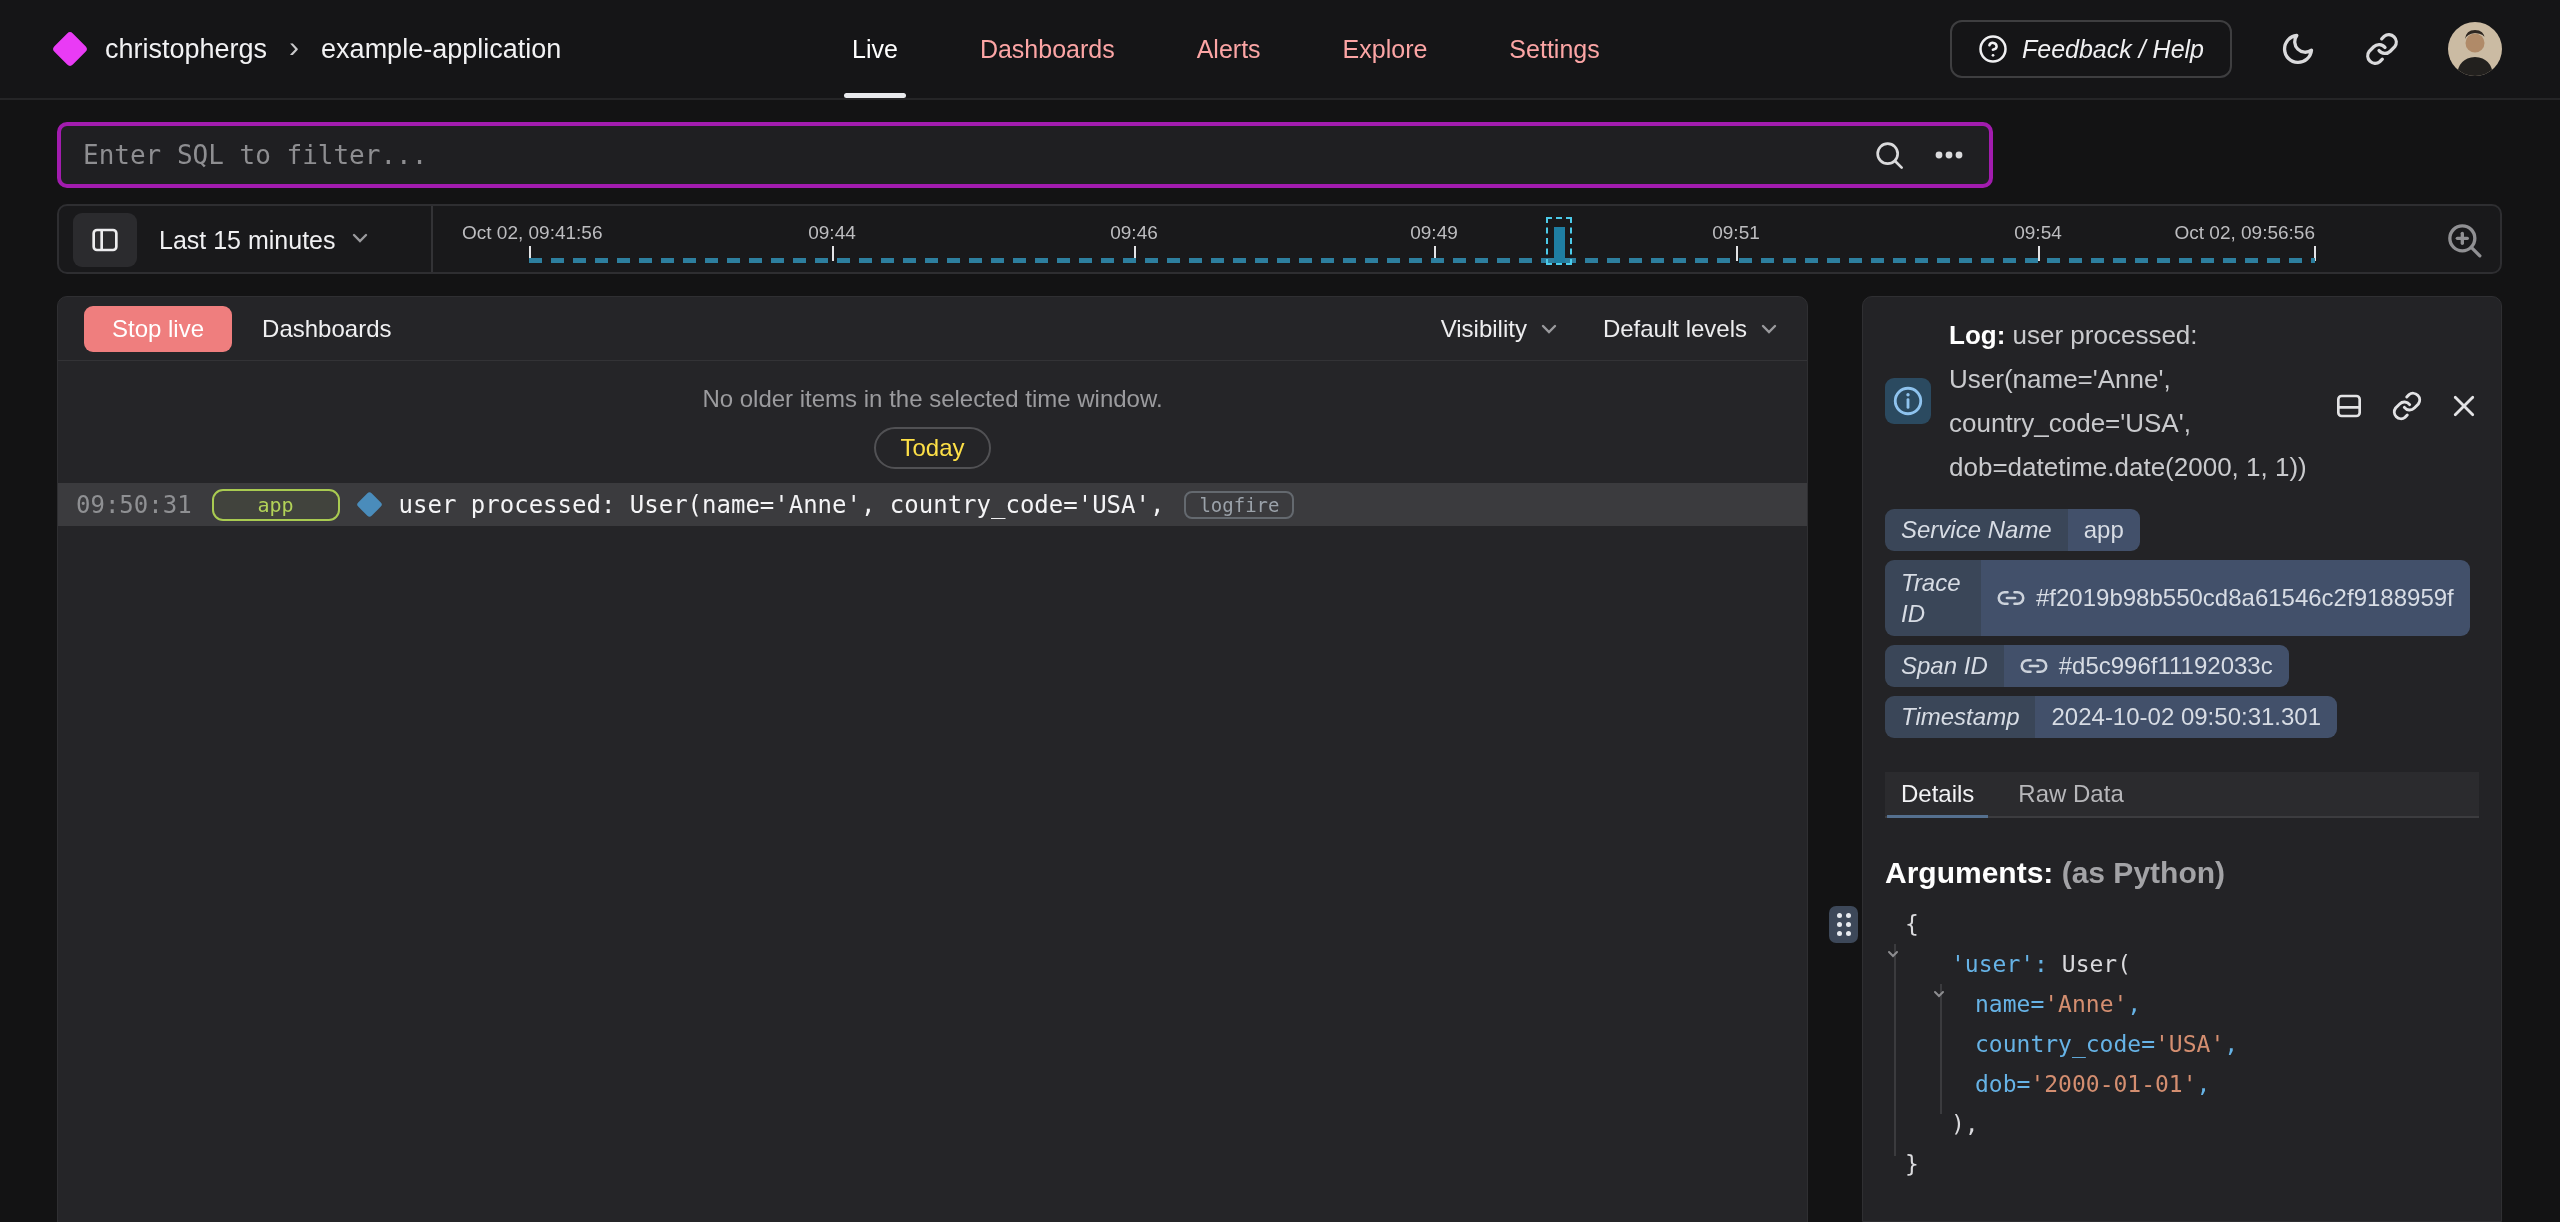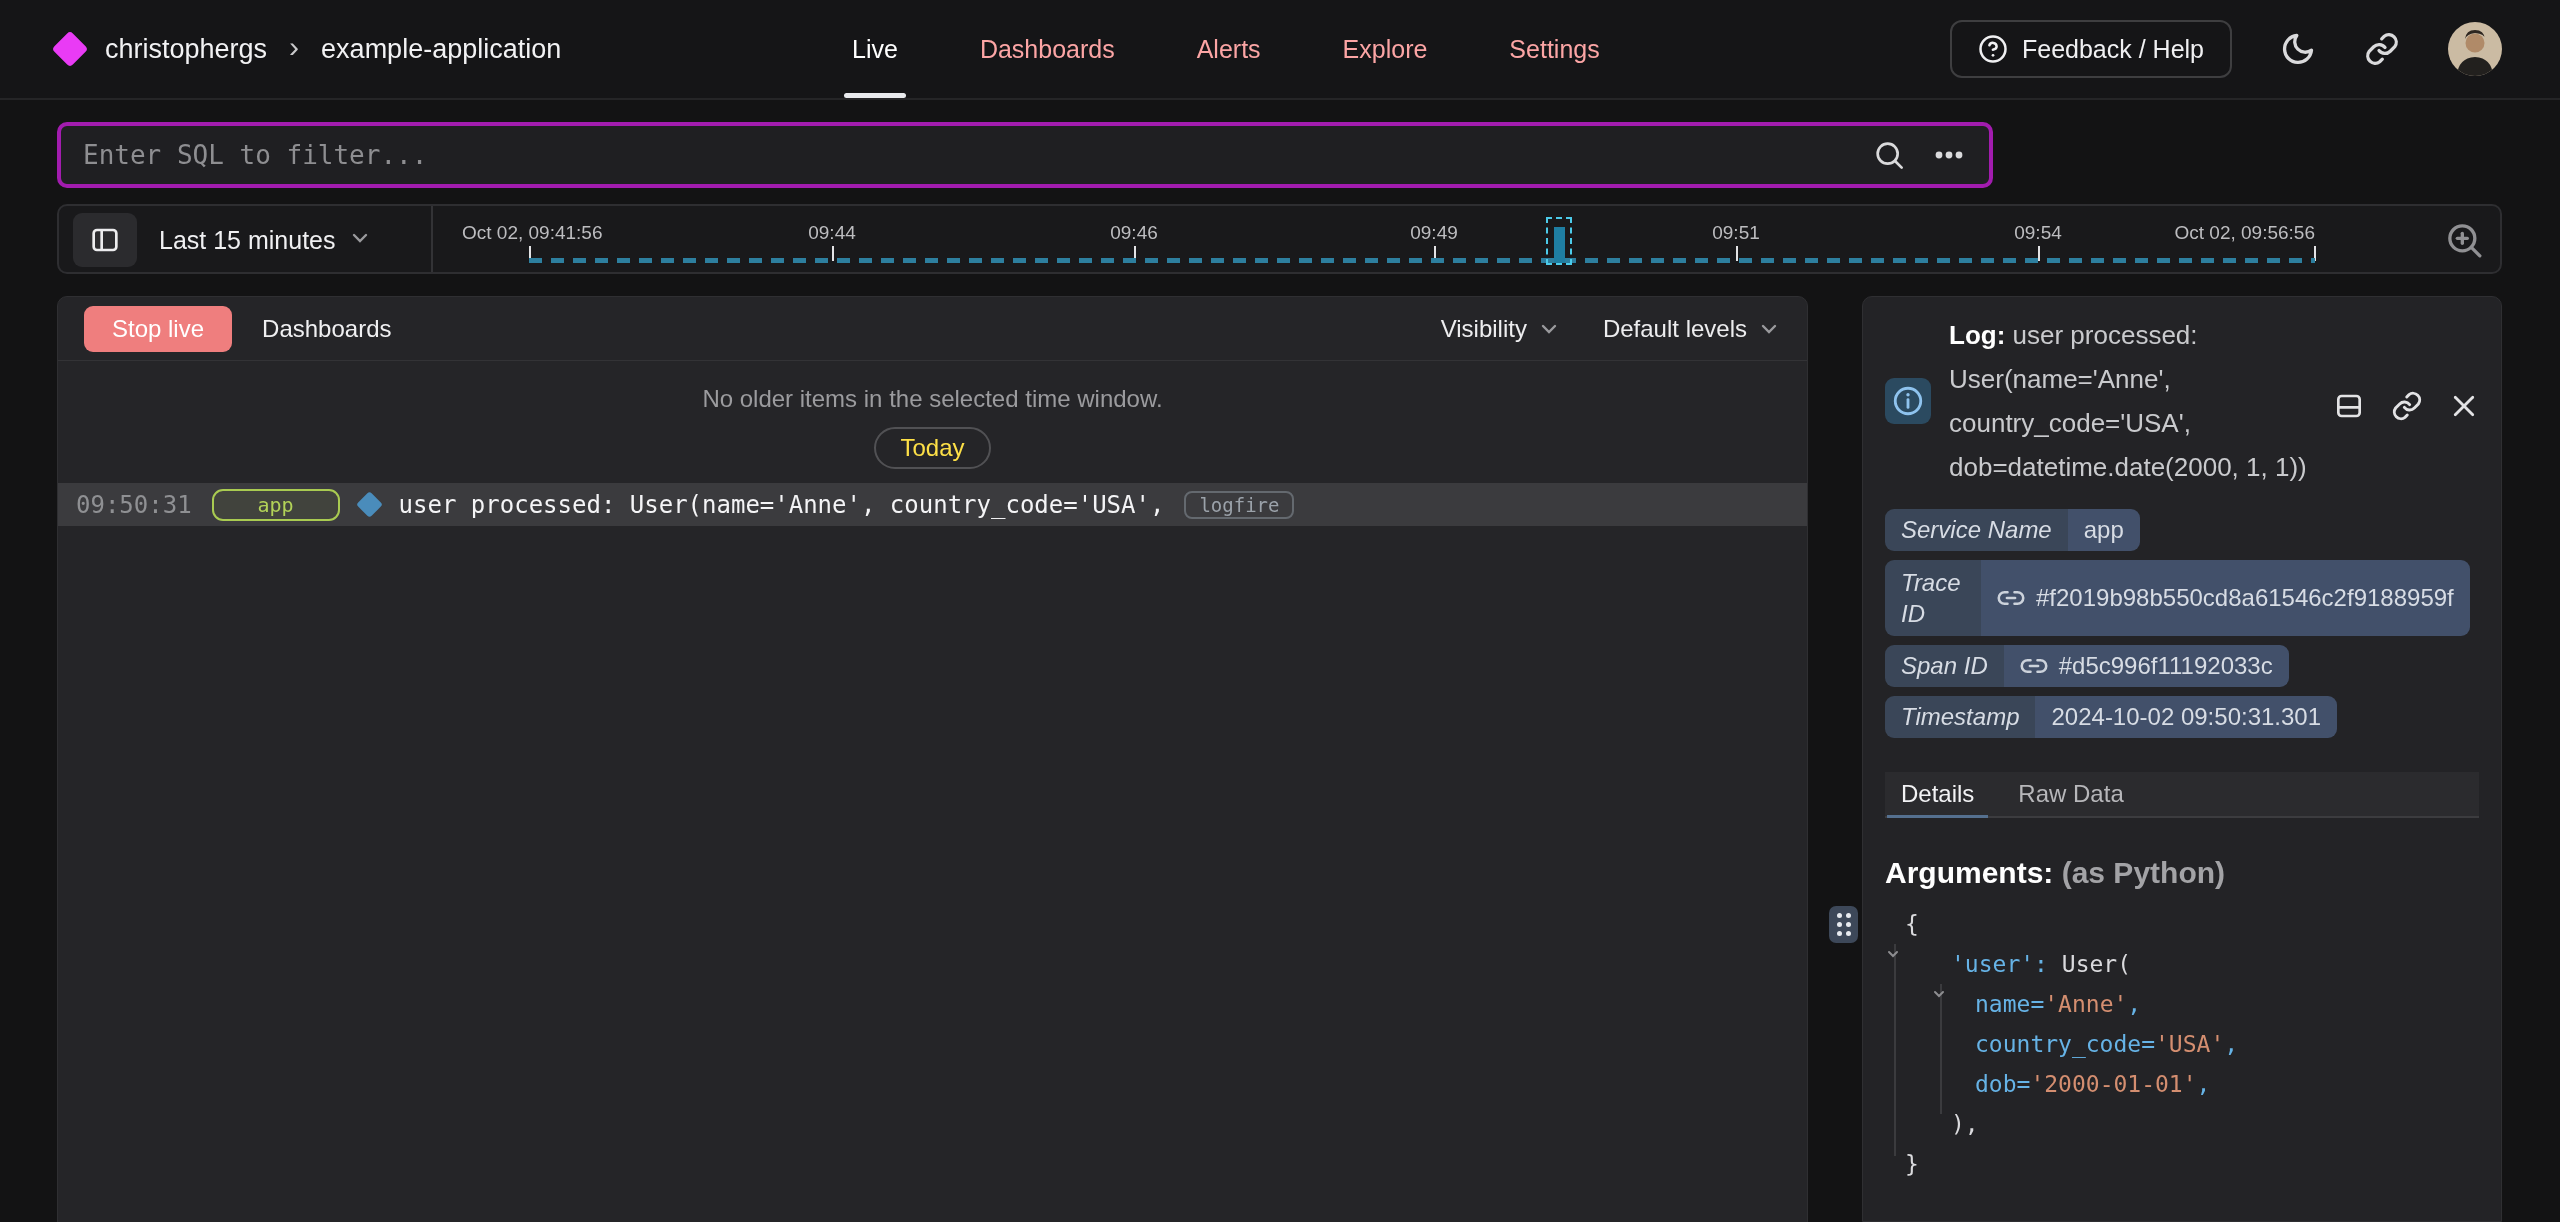--- a/index.html
+++ b/index.html
@@ -23,21 +23,21 @@
   .crumb { color:#f2f2f4; font-weight:500; cursor:pointer; }
   .crumb-sep { color:#c9c9cb; font-size:30px; line-height:1; margin-top:-4px; }
   .tabs { position:absolute; left:852px; top:0; height:100%; display:flex; gap:82px; }
   .tab { position:relative; display:flex; align-items:center; height:100%; font-size:25px; color:#fca5a5; cursor:pointer; }
   .tab.active { color:#ffffff; font-weight:500; }
   .tab.active::after { content:""; position:absolute; left:-8px; right:-8px; bottom:0; height:5px; background:#e9eaee; border-radius:3px; }
   .nav-right { position:absolute; right:58px; top:0; height:100%; display:flex; align-items:center; gap:48px; }
   .feedback-btn {
     display:flex; align-items:center; gap:14px; height:58px; padding:8px 26px;
     border:2px solid #3e3e40; border-radius:12px; background:transparent;
-    color:#f0f0f2; font-size:25px; cursor:pointer; font-family:inherit;
+    color:#f0f0f2; font-size:25px; cursor:pointer; font-family:inherit;font-style:italic;
   }
   .icon-btn { background:none; border:none; color:#dadadc; cursor:pointer; padding:0; }
   .avatar { width:54px; height:54px; border-radius:50%; overflow:hidden; cursor:pointer; }
 
   
   .sqlbar {
     position:absolute; top:122px; left:57px; width:1936px; height:66px;
     background:#1f1f22; border:4px solid #a21caf; border-radius:10px;
     display:flex; align-items:center; padding:0 22px;
   }

